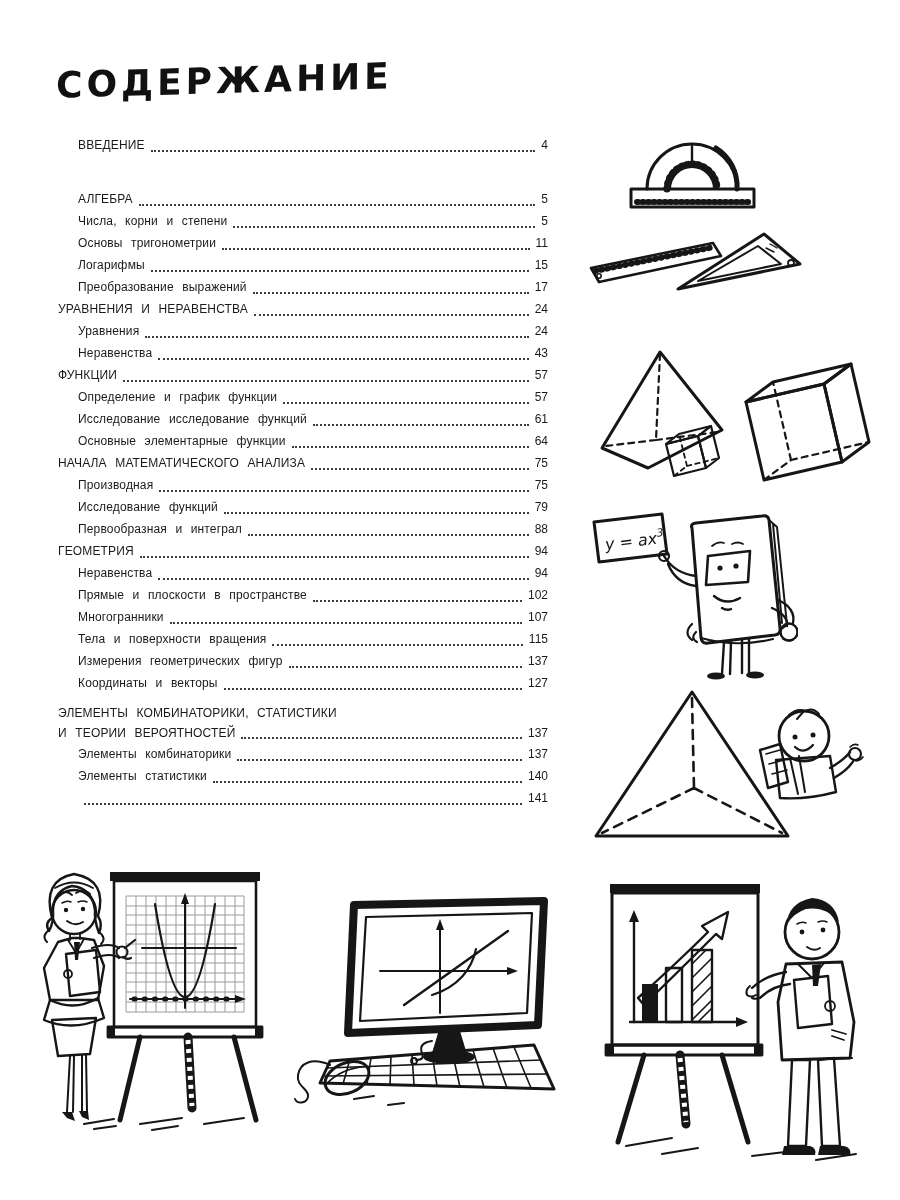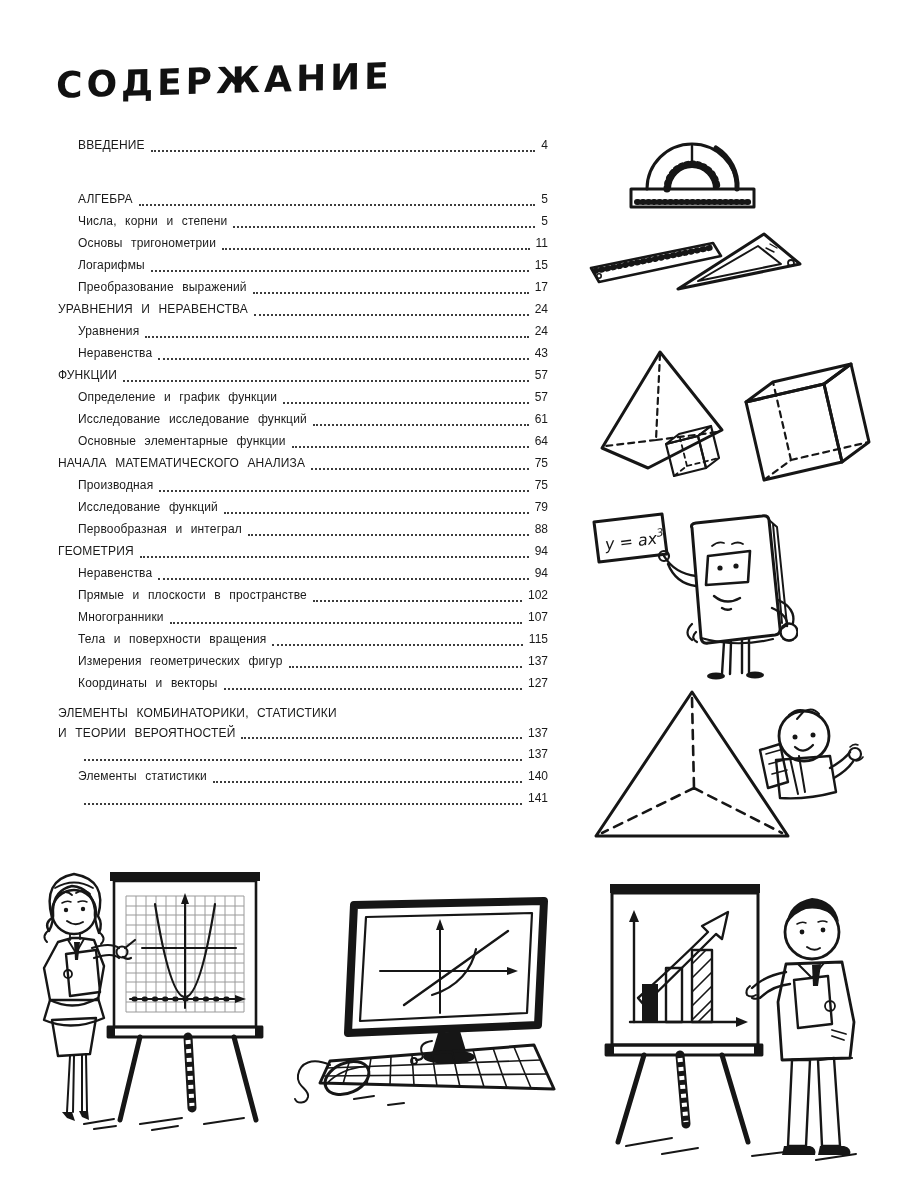--- a/index.html
+++ b/index.html
@@ -159,20 +159,21 @@
     </div>
   <div class="row gap-xl wrap-line">
       <span class="lbl">ЭЛЕМЕНТЫ КОМБИНАТОРИКИ, СТАТИСТИКИ</span>
     </div>
   <div class="row wrap-line">
       <span class="lbl">И ТЕОРИИ ВЕРОЯТНОСТЕЙ</span>
       <span class="leader"></span>
       <span class="pg">137</span>
     </div>
   <div class="row sub">
+      <span class="lbl">Элементы комбинаторики</span>
       <span class="leader"></span>
       <span class="pg">137</span>
     </div>
   <div class="row sub">
       <span class="lbl">Элементы статистики</span>
       <span class="leader"></span>
       <span class="pg">140</span>
     </div>
   <div class="row sub">
       <span class="leader"></span>

